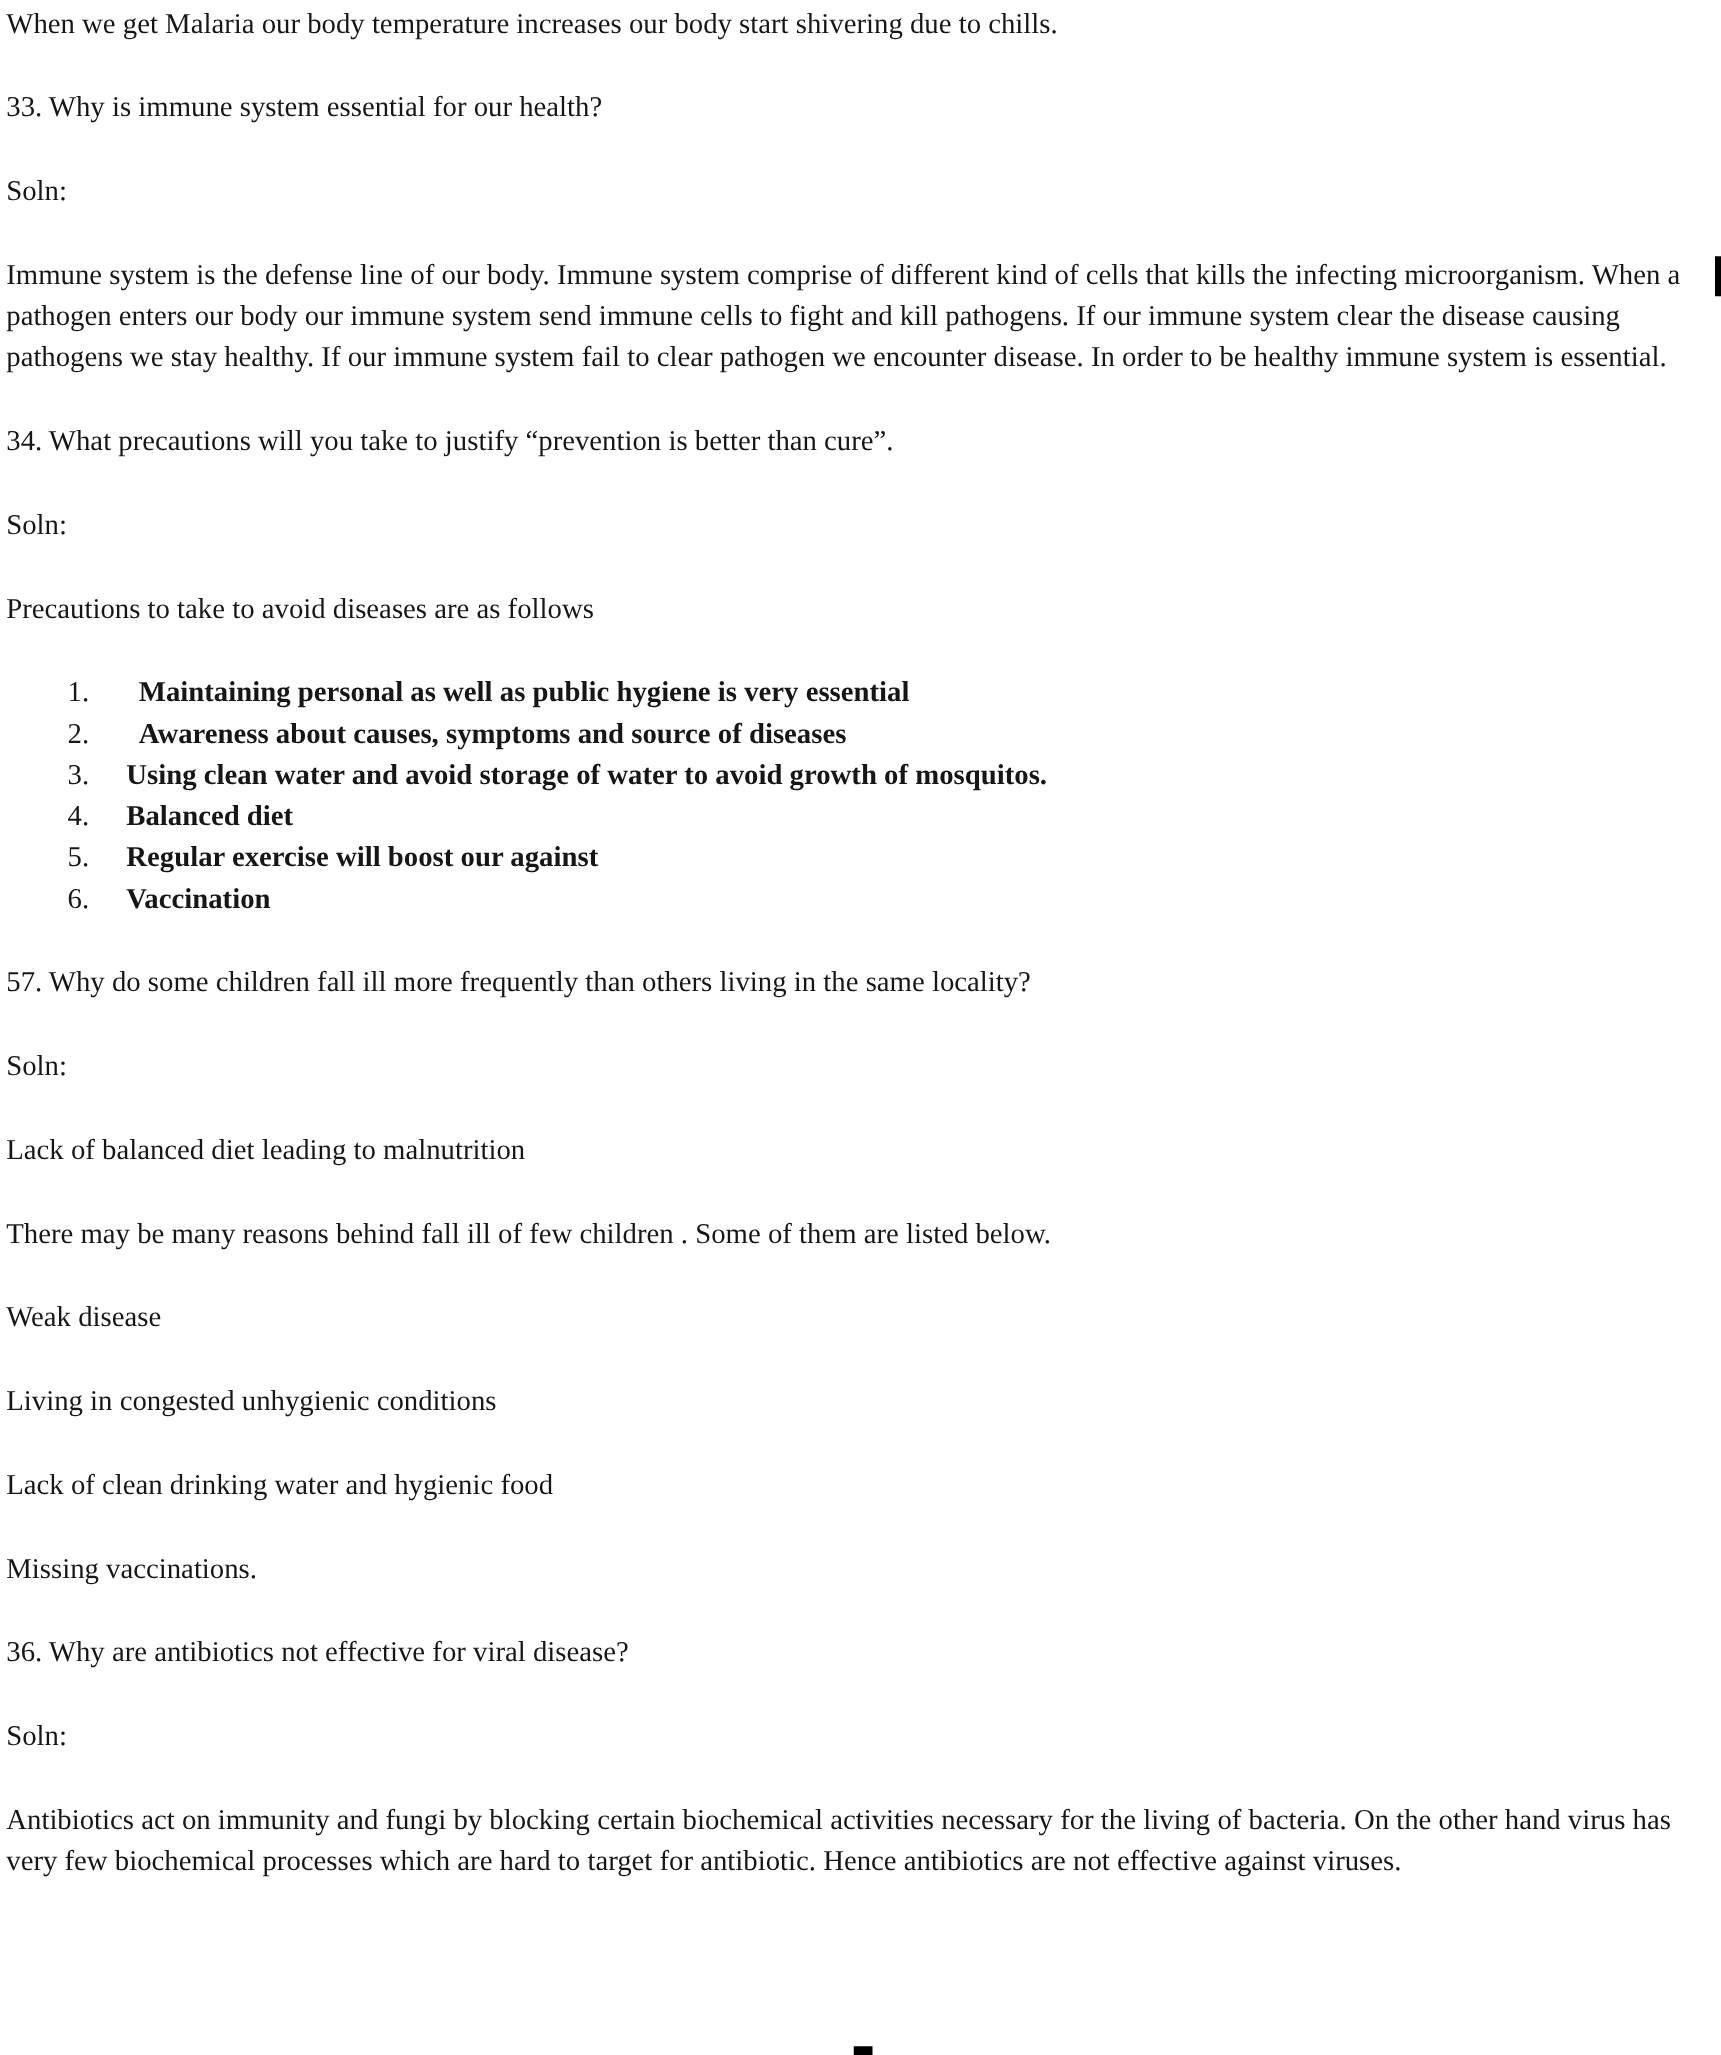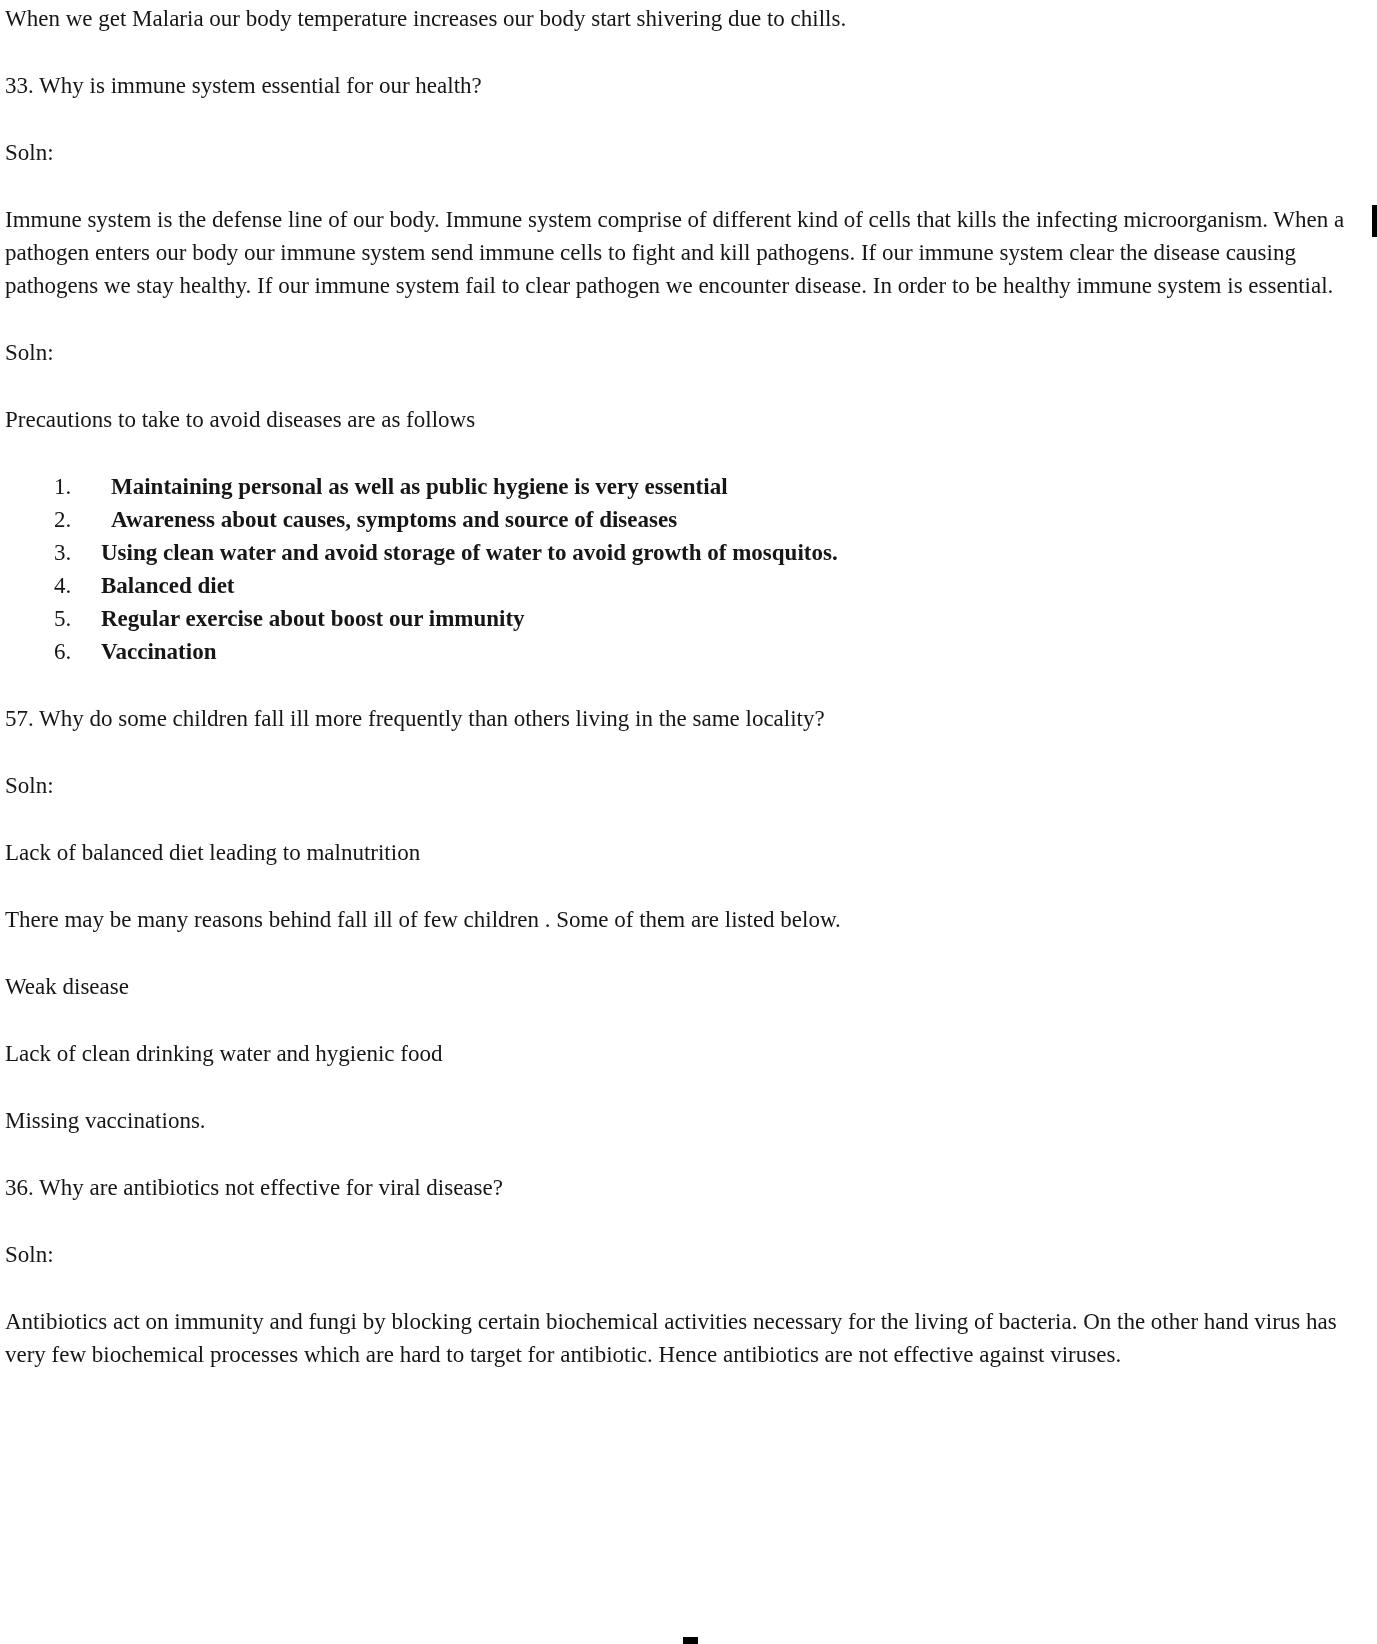--- a/index.html
+++ b/index.html
@@ -35,20 +35,21 @@
 <body>
 
 <div class="page">
 
   <p class="block">When we get Malaria our body temperature increases our body start shivering due to chills.</p>
 
   <p class="block bold">33. Why is immune system essential for our health?</p>
   <p class="block bold">Soln:</p>
   <p class="block">Immune system is the defense line of our body. Immune system comprise of different kind of cells that kills the infecting microorganism. When a pathogen enters our body our immune system send immune cells to fight and kill pathogens. If our immune system clear the disease causing pathogens we stay healthy. If our immune system fail to clear pathogen we encounter disease. In order to be healthy immune system is essential.</p>
 
+  <p class="block bold">34. What precautions will you take to justify “prevention is better than cure”.</p>
   <p class="block bold">Soln:</p>
   <p class="block">Precautions to take to avoid diseases are as follows</p>
 
   <div class="list">
     <div class="list-item">
       <span class="num wide">1.</span>
       <span class="li-text">Maintaining personal as well as public hygiene is very essential</span>
     </div>
     <div class="list-item">
       <span class="num wide">2.</span>
@@ -57,33 +58,34 @@
     <div class="list-item">
       <span class="num">3.</span>
       <span class="li-text">Using clean water and avoid storage of water to avoid growth of mosquitos.</span>
     </div>
     <div class="list-item">
       <span class="num">4.</span>
       <span class="li-text">Balanced diet</span>
     </div>
     <div class="list-item">
       <span class="num">5.</span>
-      <span class="li-text">Regular exercise about boost our immunity</span>
+      <span class="li-text">Regular exercise will boost our against</span>
     </div>
     <div class="list-item">
       <span class="num">6.</span>
       <span class="li-text">Vaccination</span>
     </div>
   </div>
 
   <p class="block bold">57. Why do some children fall ill more frequently than others living in the same locality?</p>
   <p class="block bold">Soln:</p>
   <p class="block">Lack of balanced diet leading to malnutrition</p>
   <p class="block">There may be many reasons behind fall ill of few children . Some of them are listed below.</p>
   <p class="block">Weak disease</p>
+  <p class="block">Living in congested unhygienic conditions</p>
   <p class="block">Lack of clean drinking water and hygienic food</p>
   <p class="block">Missing vaccinations.</p>
 
   <p class="block bold">36. Why are antibiotics not effective for viral disease?</p>
   <p class="block bold">Soln:</p>
   <p class="block">Antibiotics act on immunity and fungi by blocking certain biochemical activities necessary for the living of bacteria. On the other hand virus has very few biochemical processes which are hard to target for antibiotic. Hence antibiotics are not effective against viruses.</p>
 
 </div>
 
 <div class="artifact artifact-right"></div>

